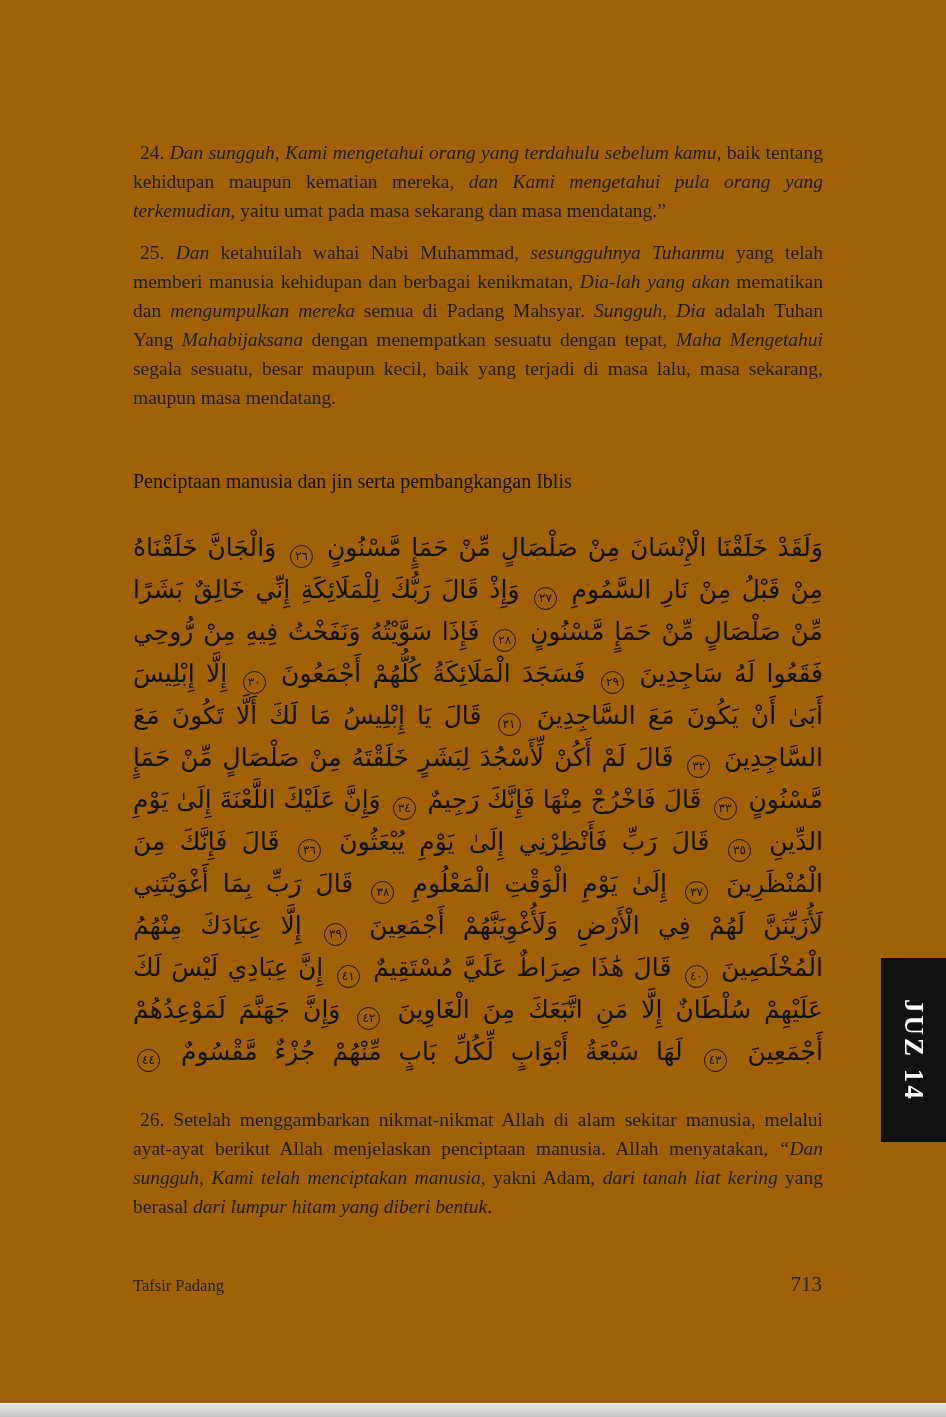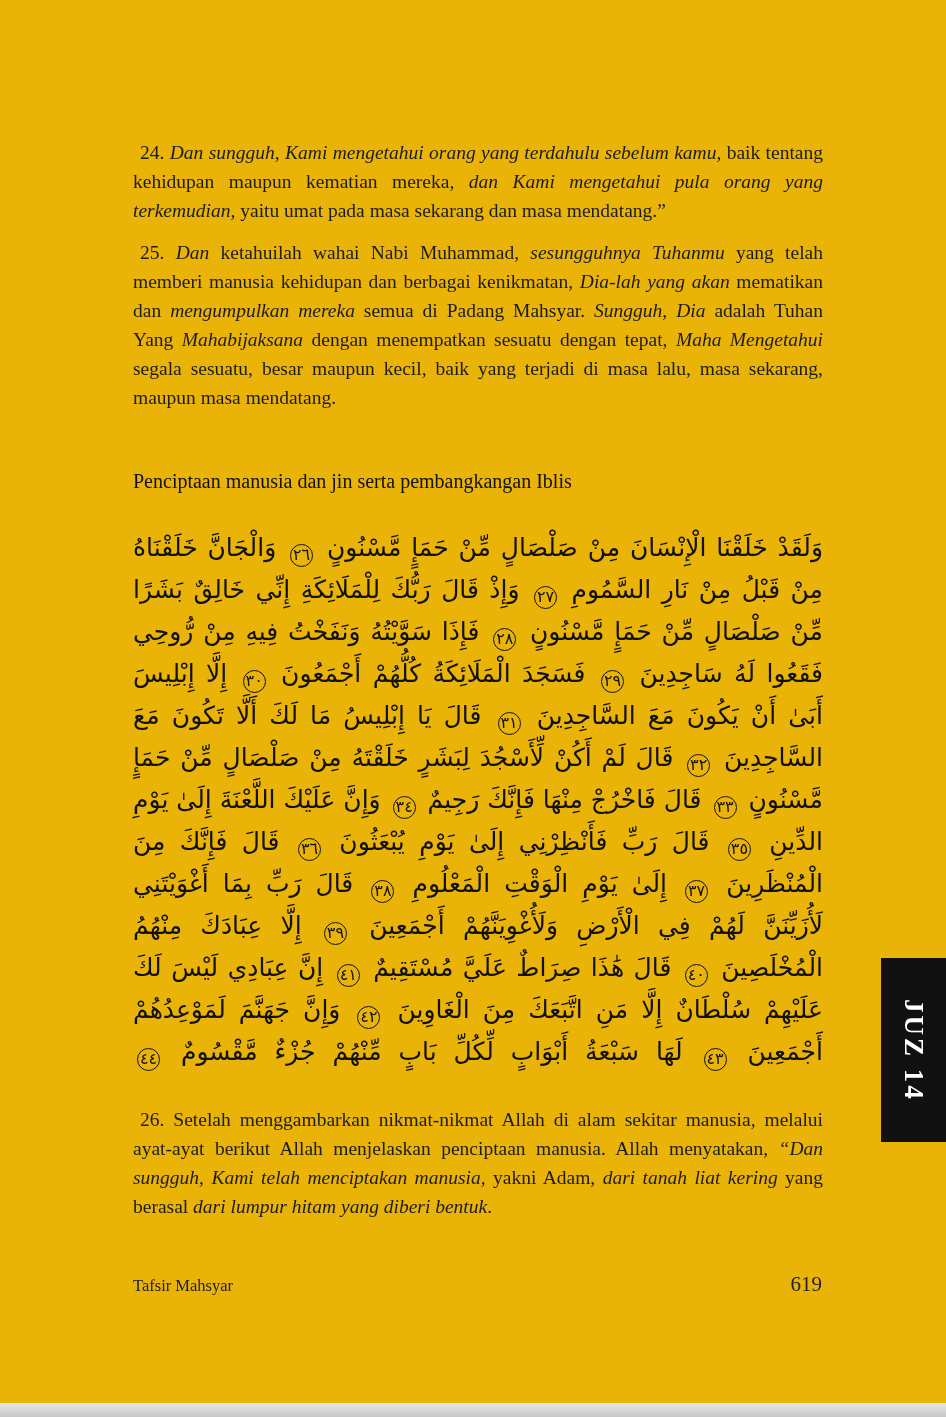--- a/index.html
+++ b/index.html
@@ -1,21 +1,21 @@
 <!DOCTYPE html>
 <html lang="id"><head>
 <meta charset="utf-8">
 <style>
   * { box-sizing: border-box; }
   html, body { margin: 0; padding: 0; background: #ffffff; }
   .page {
     position: relative;
     width: 946px;
     height: 1417px;
-    background: #eab308;
+    background: #a16207;
     overflow: hidden;
     font-family: "Liberation Serif", "DejaVu Serif", serif;
     color: #1a1a1a;
   }
   .content {
     position: absolute;
     left: 133px;
     top: 138px;
     width: 690px;
   }
@@ -45,21 +45,21 @@
     margin: 0 0 32px 0;
   }
   .ayah {
     display: inline-flex;
     align-items: center;
     justify-content: center;
     width: 23px;
     height: 23px;
     border: 1.4px solid #111;
     border-radius: 50%;
-    font-size: 16px;
+    font-size: 12px;
     line-height: 1;
     vertical-align: -4px;
     margin: 0 4px;
     font-family: "DejaVu Sans", sans-serif;
   }
   .p26 { margin-top: 20px; }
   .footer {
     position: absolute;
     left: 133px;
     right: 124px;
@@ -108,20 +108,20 @@
 
     <h2 class="section-heading">Penciptaan manusia dan jin serta pembangkangan Iblis</h2>
 
     <div class="arabic"><span>وَلَقَدْ خَلَقْنَا الْإِنْسَانَ مِنْ صَلْصَالٍ مِّنْ حَمَإٍ مَّسْنُونٍ </span><span class="ayah">٢٦</span> <span>وَالْجَانَّ خَلَقْنَاهُ مِنْ قَبْلُ مِنْ نَارِ السَّمُومِ </span><span class="ayah">٢٧</span> <span>وَإِذْ قَالَ رَبُّكَ لِلْمَلَائِكَةِ إِنِّي خَالِقٌ بَشَرًا مِّنْ صَلْصَالٍ مِّنْ حَمَإٍ مَّسْنُونٍ </span><span class="ayah">٢٨</span> <span>فَإِذَا سَوَّيْتُهُ وَنَفَخْتُ فِيهِ مِنْ رُّوحِي فَقَعُوا لَهُ سَاجِدِينَ </span><span class="ayah">٢٩</span> <span>فَسَجَدَ الْمَلَائِكَةُ كُلُّهُمْ أَجْمَعُونَ </span><span class="ayah">٣٠</span> <span>إِلَّا إِبْلِيسَ أَبَىٰ أَنْ يَكُونَ مَعَ السَّاجِدِينَ </span><span class="ayah">٣١</span> <span>قَالَ يَا إِبْلِيسُ مَا لَكَ أَلَّا تَكُونَ مَعَ السَّاجِدِينَ </span><span class="ayah">٣٢</span> <span>قَالَ لَمْ أَكُنْ لِّأَسْجُدَ لِبَشَرٍ خَلَقْتَهُ مِنْ صَلْصَالٍ مِّنْ حَمَإٍ مَّسْنُونٍ </span><span class="ayah">٣٣</span> <span>قَالَ فَاخْرُجْ مِنْهَا فَإِنَّكَ رَجِيمٌ </span><span class="ayah">٣٤</span> <span>وَإِنَّ عَلَيْكَ اللَّعْنَةَ إِلَىٰ يَوْمِ الدِّينِ </span><span class="ayah">٣٥</span> <span>قَالَ رَبِّ فَأَنْظِرْنِي إِلَىٰ يَوْمِ يُبْعَثُونَ </span><span class="ayah">٣٦</span> <span>قَالَ فَإِنَّكَ مِنَ الْمُنْظَرِينَ </span><span class="ayah">٣٧</span> <span>إِلَىٰ يَوْمِ الْوَقْتِ الْمَعْلُومِ </span><span class="ayah">٣٨</span> <span>قَالَ رَبِّ بِمَا أَغْوَيْتَنِي لَأُزَيِّنَنَّ لَهُمْ فِي الْأَرْضِ وَلَأُغْوِيَنَّهُمْ أَجْمَعِينَ </span><span class="ayah">٣٩</span> <span>إِلَّا عِبَادَكَ مِنْهُمُ الْمُخْلَصِينَ </span><span class="ayah">٤٠</span> <span>قَالَ هَٰذَا صِرَاطٌ عَلَيَّ مُسْتَقِيمٌ </span><span class="ayah">٤١</span> <span>إِنَّ عِبَادِي لَيْسَ لَكَ عَلَيْهِمْ سُلْطَانٌ إِلَّا مَنِ اتَّبَعَكَ مِنَ الْغَاوِينَ </span><span class="ayah">٤٢</span> <span>وَإِنَّ جَهَنَّمَ لَمَوْعِدُهُمْ أَجْمَعِينَ </span><span class="ayah">٤٣</span> <span>لَهَا سَبْعَةُ أَبْوَابٍ لِّكُلِّ بَابٍ مِّنْهُمْ جُزْءٌ مَّقْسُومٌ </span><span class="ayah">٤٤</span> </div>
 
     <p class="body-text p26"><span>26. Setelah menggambarkan nikmat-nikmat Allah di alam sekitar manusia, melalui ayat-ayat berikut Allah menjelaskan penciptaan manusia. Allah menyatakan, </span><span class="it">“Dan sungguh, Kami telah menciptakan manusia,</span><span> yakni Adam, </span><span class="it">dari tanah liat kering</span><span> yang berasal </span><span class="it">dari lumpur hitam yang diberi bentuk</span><span>.</span></p>
 
   </div>
 
   <div class="footer">
-    <span class="footer-title">Tafsir Mahsyar</span>
-    <span class="footer-page">619</span>
+    <span class="footer-title">Tafsir Padang</span>
+    <span class="footer-page">713</span>
   </div>
 
   <div class="juz-tab" style="background: rgb(17, 17, 17); color: rgb(255, 255, 255);">JUZ 14</div>
 
   <div class="bottom-edge"></div>
 </div>
 
 </body></html>

